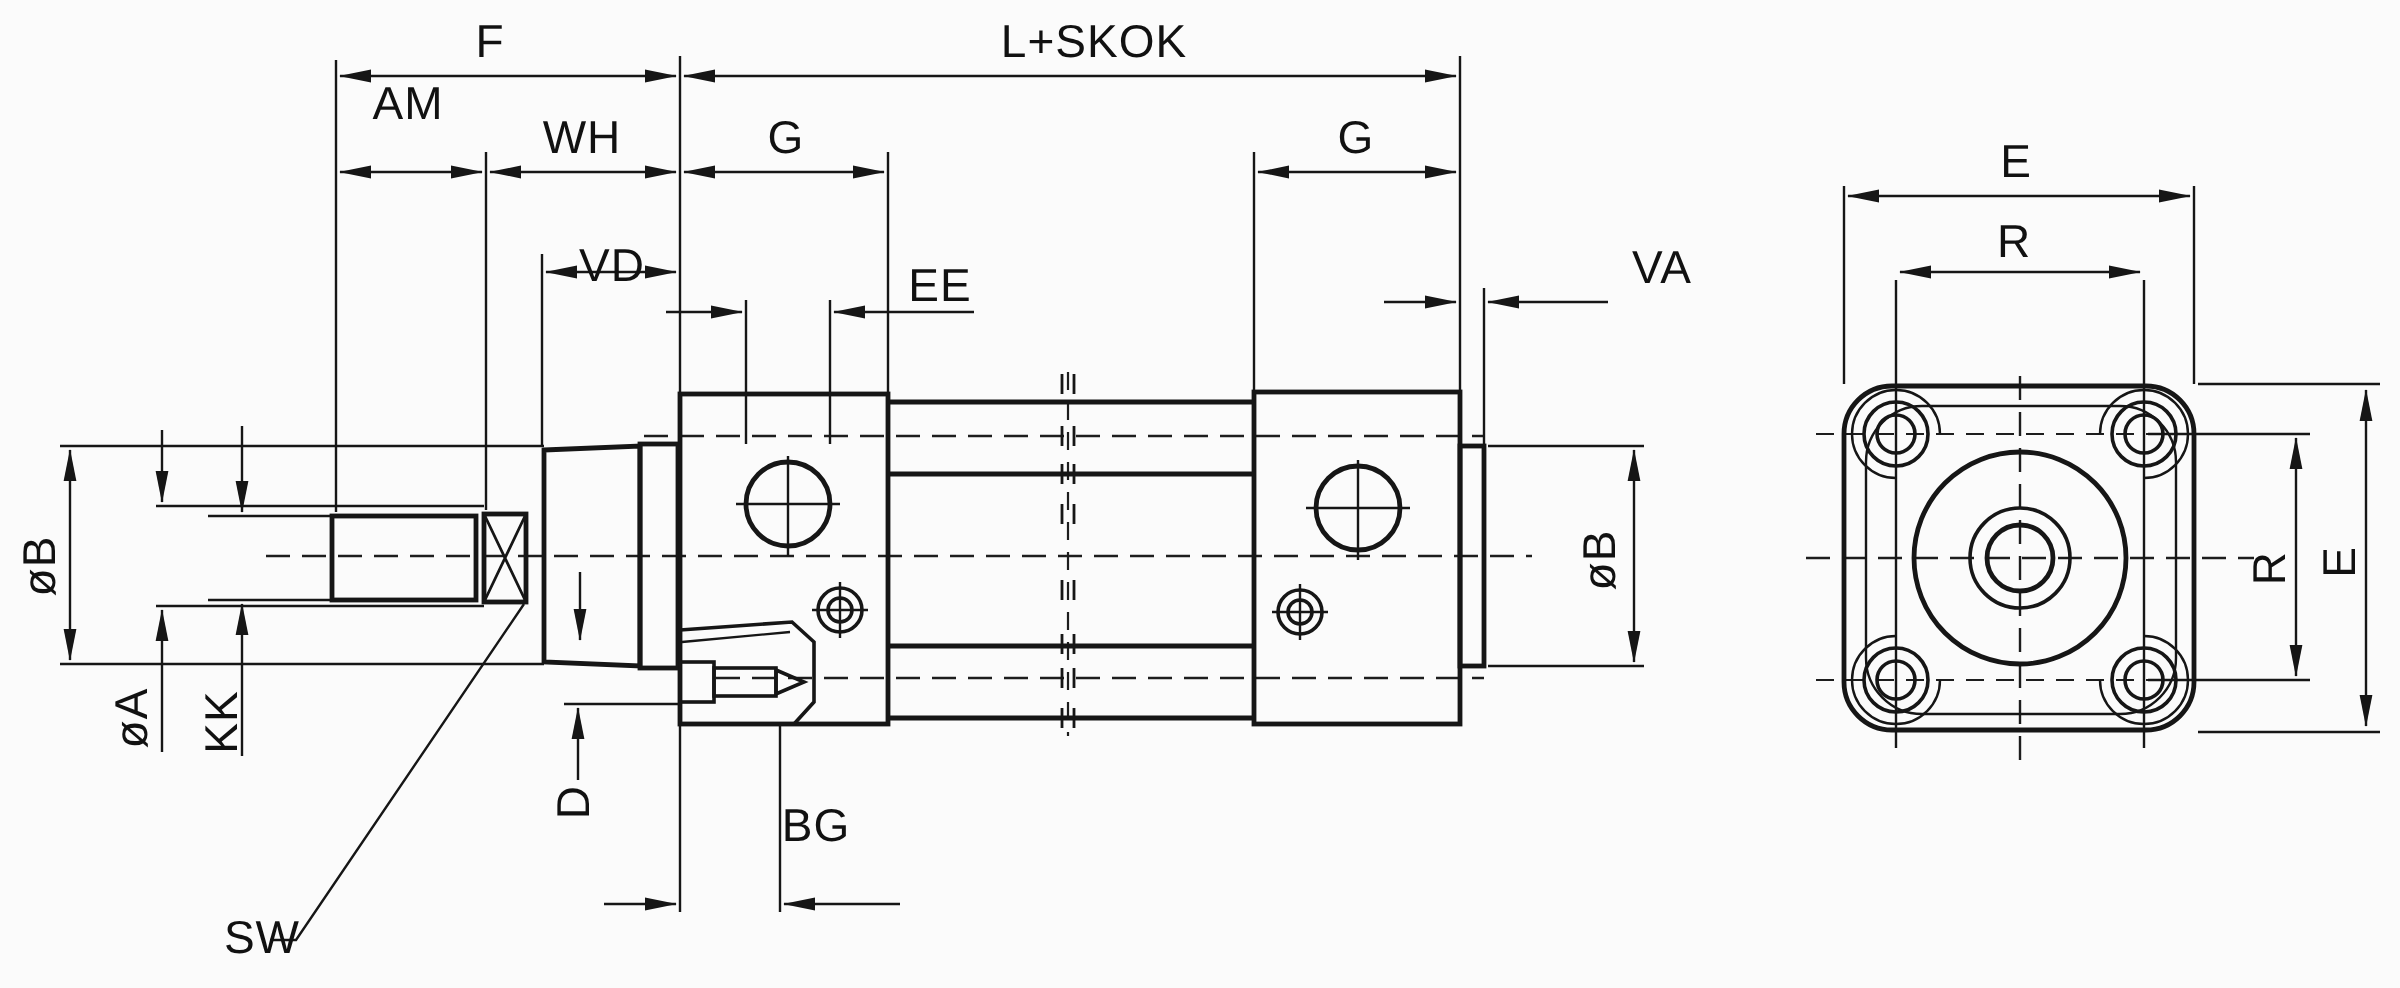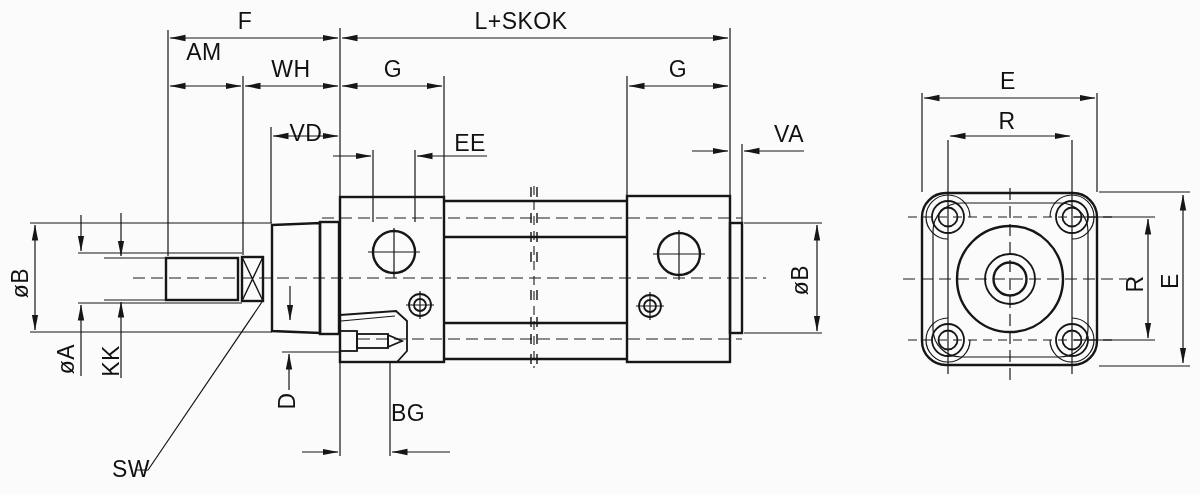--- a/index.html
+++ b/index.html
@@ -182,28 +182,28 @@
       </g>
       <g>
         <circle class="med" cx="1072" cy="340" r="16"></circle>
           <circle class="med" cx="1072" cy="340" r="9.5"></circle>
         <path class="thin" d="M1072,318 A22,22 0 1 1 1050,340"></path>
       </g>
     </g>
   </svg>
 
   <div class="lbl" style="left:245px;top:21px">F</div>
-  <div class="lbl" style="left:521px;top:21px">L+SKOK</div>
+  <div class="lbl" style="left:547px;top:21px">L+SKOK</div>
   <div class="lbl" style="left:204px;top:52px">AM</div>
   <div class="lbl" style="left:291px;top:69px">WH</div>
   <div class="lbl" style="left:393px;top:69px">G</div>
   <div class="lbl" style="left:678px;top:69px">G</div>
   <div class="lbl" style="left:306px;top:133px">VD</div>
   <div class="lbl" style="left:470px;top:143px">EE</div>
-  <div class="lbl" style="left:789px;top:134px">VA</div>
+  <div class="lbl" style="left:831px;top:134px">VA</div>
   <div class="lbl rot" style="left:20px;top:283px">øB</div>
   <div class="lbl rot" style="left:66px;top:359px">øA</div>
   <div class="lbl rot" style="left:111px;top:361px">KK</div>
   <div class="lbl rot" style="left:287px;top:401px">D</div>
   <div class="lbl" style="left:131px;top:469px">SW</div>
   <div class="lbl" style="left:408px;top:413px">BG</div>
   <div class="lbl rot" style="left:800px;top:280px">øB</div>
   <div class="lbl" style="left:1008px;top:81px">E</div>
   <div class="lbl" style="left:1007px;top:121px">R</div>
   <div class="lbl rot" style="left:1135px;top:284px">R</div>

